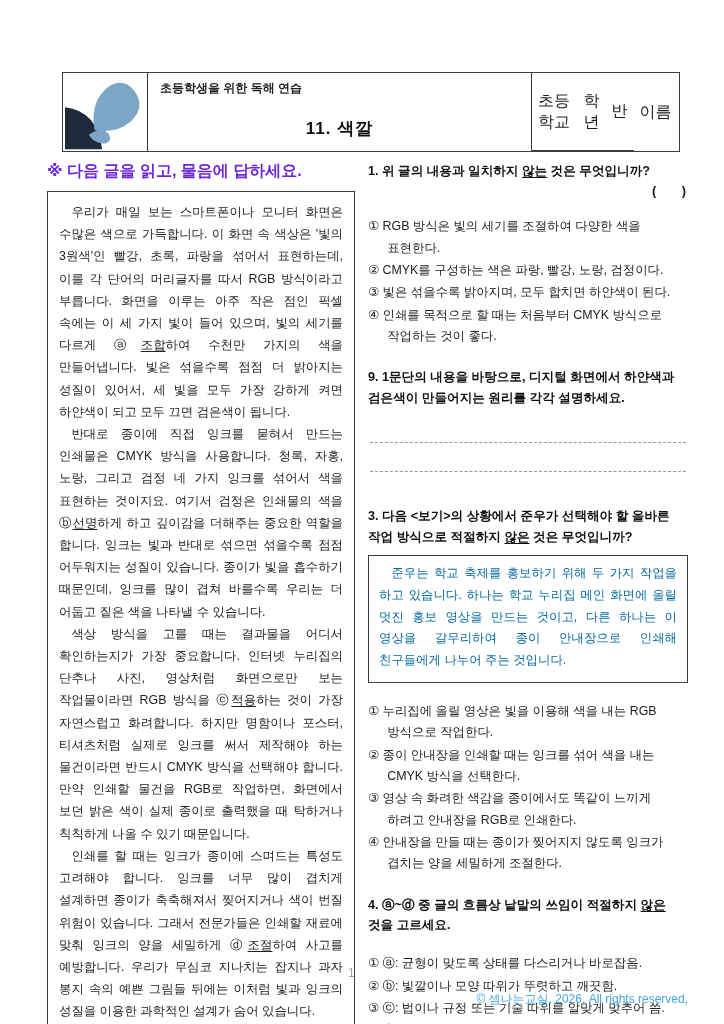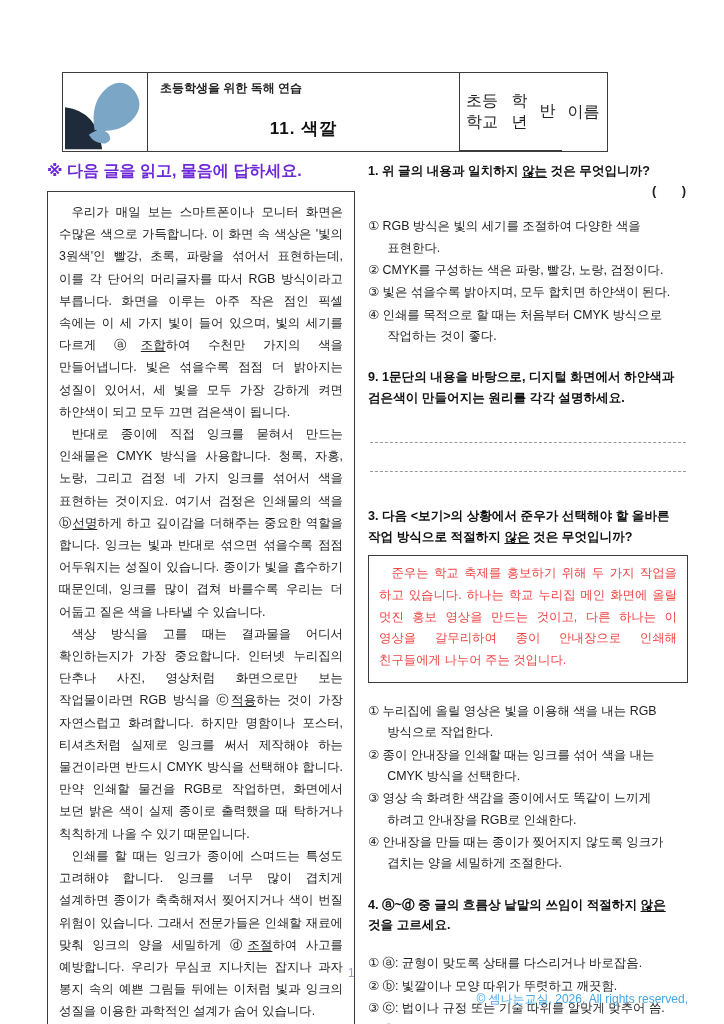--- a/index.html
+++ b/index.html
@@ -6,21 +6,21 @@
   body{
     width:724px;height:1024px;background:#ffffff;position:relative;
     font-family:"Liberation Sans","DejaVu Sans",sans-serif;
     color:#1c1c1c;-webkit-font-smoothing:antialiased;
   }
   u{text-decoration:underline;text-underline-offset:2px;}
   .circ{font-weight:inherit;}
 
   
   .header-box{
-    position:absolute;left:62px;top:72px;width:546px;height:80px;
+    position:absolute;left:62px;top:72px;width:618px;height:80px;
     border:1.5px solid #3c3c3c;box-sizing:border-box;display:flex;background:#fff;
   }
   .logo-cell{width:85px;border-right:1.5px solid #3c3c3c;box-sizing:border-box;
     display:flex;align-items:center;justify-content:center;overflow:hidden;}
   .title-cell{flex:1;position:relative;}
   .series-title{position:absolute;left:12px;top:7px;font-size:12px;font-weight:bold;color:#222;}
   .lesson-title{position:absolute;left:0;right:0;bottom:11px;text-align:center;
     font-size:17px;font-weight:bold;color:#111;letter-spacing:1px;margin-top:12px;}
   .info-table{width:148px;border-left:1.5px solid #3c3c3c;box-sizing:border-box;
     display:flex;font-size:16px;}
@@ -54,21 +54,21 @@
     padding-left:1.55em;text-indent:-1.55em;word-break:keep-all;color:#222;
   }
   .answer-line{border-bottom:1.5px dashed #999;height:0;margin:34px 2px 0 2px;}
   .answer-line + .answer-line{margin-top:28px;}
   .q2-bottom-space{height:14px;}
 
   .bogi-box{border:1.5px solid #3c3c3c;box-sizing:border-box;margin:8px 0 10px 0;
     padding:5px 10px 10px 10px;}
   .bogi-title{text-align:center;font-weight:bold;font-size:12.6px;margin:0;}
   .bogi-text{font-size:12.4px;line-height:1.76;text-align:justify;text-indent:1em;
-    margin:2px 0 0 0;word-break:keep-all;color:#ef4444;}
+    margin:2px 0 0 0;word-break:keep-all;color:#0369a1;}
 
   
   .page-num{position:absolute;left:348px;top:966px;font-size:12px;color:#97a0bd;}
   .copyright{position:absolute;right:36px;top:991px;font-size:12px;}
 </style>
 </head>
 <body>
 
 <div class="page">
 

